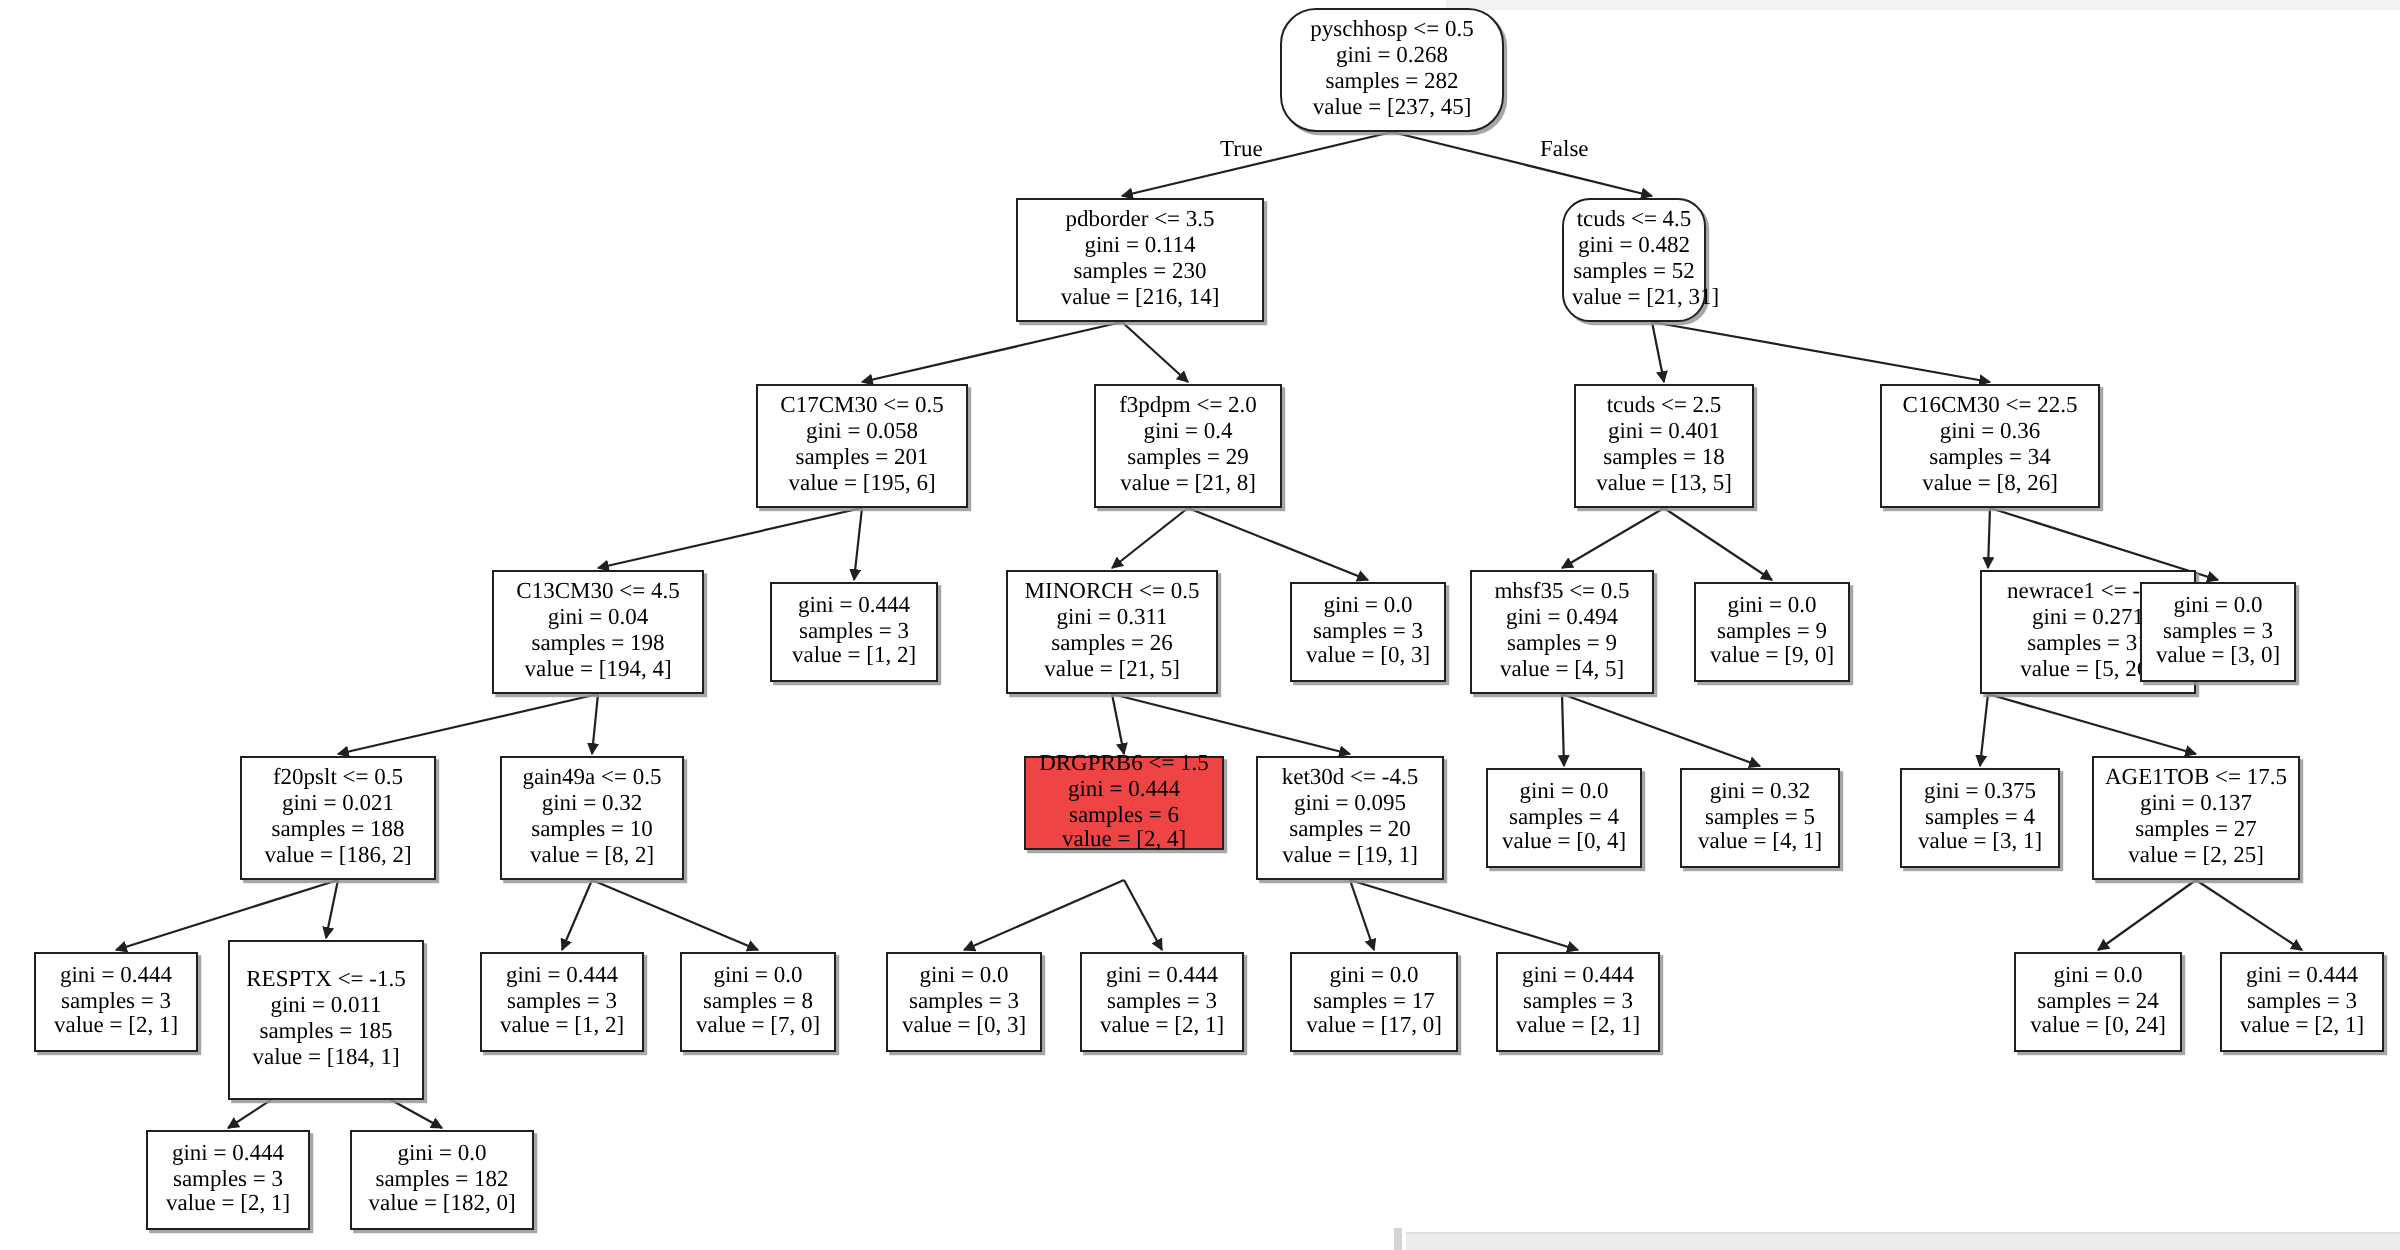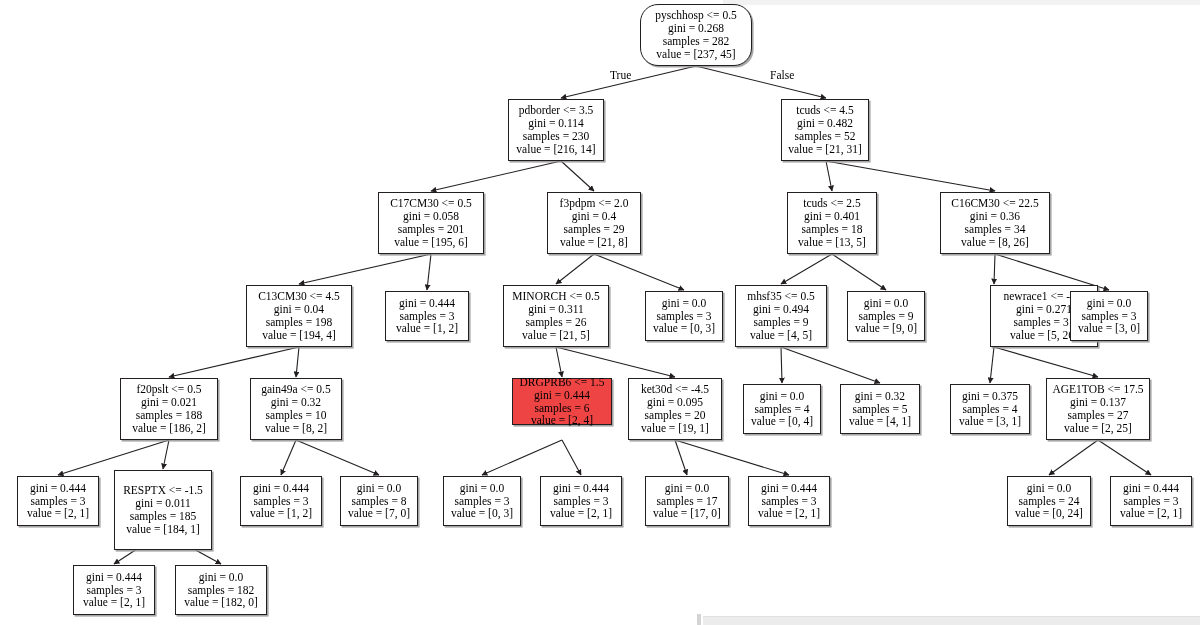--- a/index.html
+++ b/index.html
@@ -116,27 +116,27 @@
       </g>
   </svg>
 
   <div id="nodes-layer">
       <div class="node" style="left: 640px; top: 4px; width: 112px; height: 62px; font-size: 11.5px; border-color: rgb(35, 31, 32); background: rgb(255, 255, 255); color: rgb(0, 0, 0); border-radius: 18px;">
         <span class="line">pyschhosp &lt;= 0.5</span>
         <span class="line">gini = 0.268</span>
         <span class="line">samples = 282</span>
         <span class="line">value = [237, 45]</span>
       </div>
-      <div class="node" style="left: 508px; top: 99px; width: 96px; height: 62px; font-size: 11.5px; border-color: rgb(35, 31, 32); background: rgb(255, 255, 255); color: rgb(0, 0, 0);">
+      <div class="node" style="left: 508px; top: 99px; width: 124px; height: 62px; font-size: 11.5px; border-color: rgb(35, 31, 32); background: rgb(255, 255, 255); color: rgb(0, 0, 0);">
         <span class="line">pdborder &lt;= 3.5</span>
         <span class="line">gini = 0.114</span>
         <span class="line">samples = 230</span>
         <span class="line">value = [216, 14]</span>
       </div>
-      <div class="node" style="left: 781px; top: 99px; width: 88px; height: 62px; font-size: 11.5px; border-color: rgb(35, 31, 32); background: rgb(255, 255, 255); color: rgb(0, 0, 0);">
+      <div class="node" style="left: 781px; top: 99px; width: 72px; height: 62px; font-size: 11.5px; border-color: rgb(35, 31, 32); background: rgb(255, 255, 255); color: rgb(0, 0, 0); border-radius: 14px;">
         <span class="line">tcuds &lt;= 4.5</span>
         <span class="line">gini = 0.482</span>
         <span class="line">samples = 52</span>
         <span class="line">value = [21, 31]</span>
       </div>
       <div class="node" style="left: 378px; top: 192px; width: 106px; height: 62px; font-size: 11.5px; border-color: rgb(35, 31, 32); background: rgb(255, 255, 255); color: rgb(0, 0, 0);">
         <span class="line">C17CM30 &lt;= 0.5</span>
         <span class="line">gini = 0.058</span>
         <span class="line">samples = 201</span>
         <span class="line">value = [195, 6]</span>

